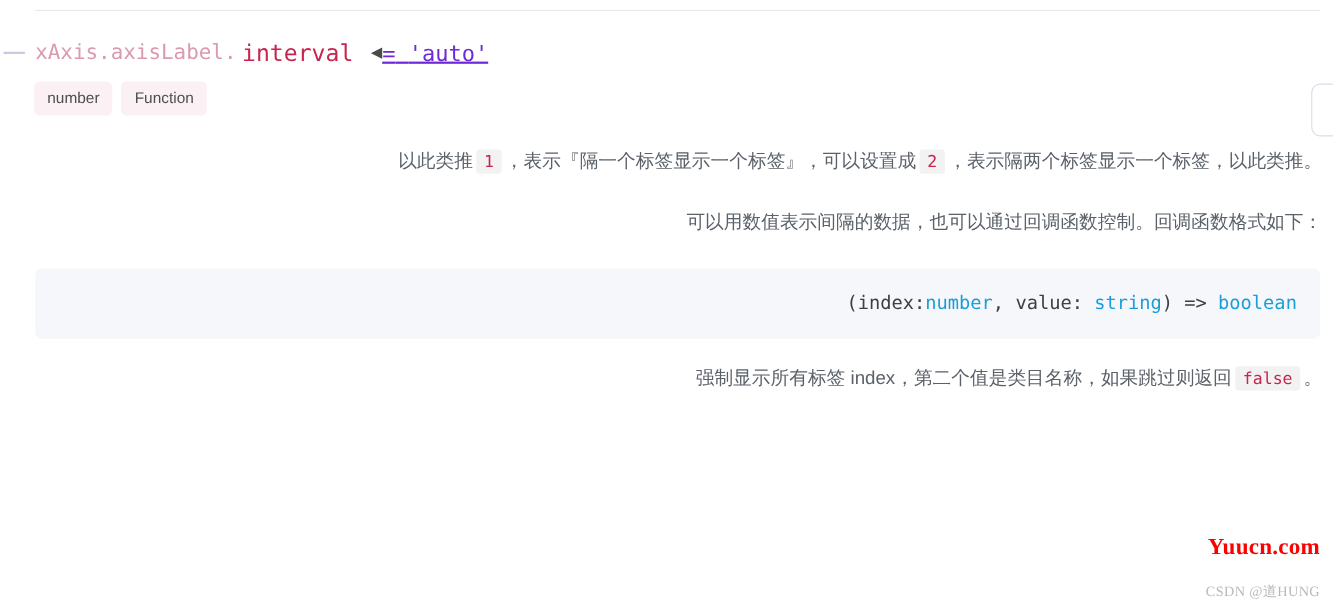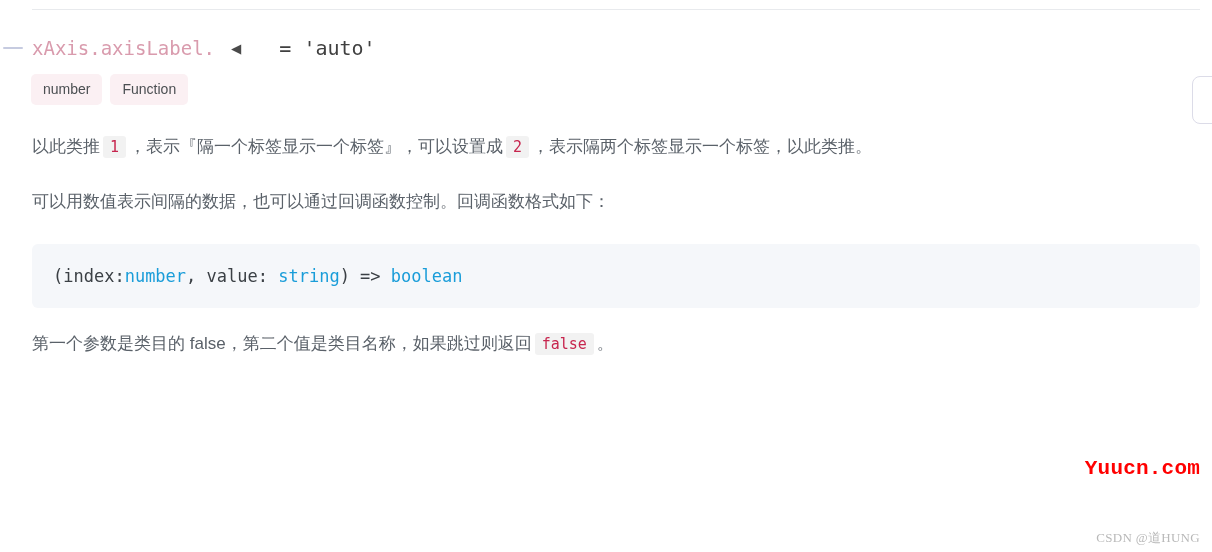--- a/index.html
+++ b/index.html
@@ -12,20 +12,21 @@
     background: #ffffff;
     font-family: "Liberation Sans", "DejaVu Sans", sans-serif;
     overflow: hidden;
     position: relative;
   }
 
   .page {
     position: relative;
     width: 1212px;
     height: 552px;
+    text-align: right;
   }
 
   
   .top-divider {
     position: absolute;
     left: 32px;
     top: 9px;
     width: 1168px;
     height: 1px;
     background: #e8eaed;
@@ -64,23 +65,23 @@
     font-size: 21px;
     padding-left: 5px;
   }
   .opt-arrow {
     color: #4a4a4a;
     font-size: 17px;
     margin-left: 16px;
     line-height: 1;
   }
   .opt-default {
-    color: #404040;
+    color: #6d28d9;
     font-size: 20px;
-    margin-left: 38px;
+    text-decoration: underline;
   }
 
   
   .type-tags {
     position: absolute;
     left: 31px;
     top: 74px;
     display: flex;
     gap: 8px;
   }
@@ -153,23 +154,23 @@
     border: 1px solid #dcdce8;
     border-radius: 8px;
     background: #ffffff;
     box-sizing: border-box;
   }
 
   
   .wm-site {
     position: absolute;
     right: 12px;
-    top: 457px;
+    top: 485px;
     color: #ff0000;
-    font-family: Liberation Mono, monospace;
+    font-family: Liberation Serif, serif;
     font-size: 21px;
     font-weight: 700;
     letter-spacing: 0.2px;
   }
   .wm-csdn {
     position: absolute;
     right: 12px;
     top: 529px;
     color: #b9b9b9;
     font-size: 13px;
@@ -181,20 +182,21 @@
 <body>
 
 <div class="page">
 
   <div class="top-divider"></div>
 
   <div class="collapse-dash"></div>
 
   <div class="option-heading">
     <span class="opt-path">xAxis.axisLabel.</span>
+      <span class="opt-name">interval</span>
     <span class="opt-arrow">◀</span>
     <span class="opt-default"><span>=</span>&nbsp;<span>'auto'</span></span>
   </div>
 
   <div class="type-tags">
     <span class="tag">number</span>
     <span class="tag">Function</span>
   </div>
 
   <div class="doc-body">
@@ -203,21 +205,21 @@
 
 
     <p class="para"><span>以此类推</span><code class="inline">1</code><span>，表示『隔一个标签显示一个标签』，可以设置成</span><code class="inline">2</code><span>，表示隔两个标签显示一个标签，以此类推。</span></p>
 
     <p class="para">可以用数值表示间隔的数据，也可以通过回调函数控制。回调函数格式如下：</p>
 
     <div class="code-block">
       <pre><span class="tok-plain">(index:</span><span class="tok-type">number</span><span class="tok-plain">, value: </span><span class="tok-type">string</span><span class="tok-plain">) =&gt; </span><span class="tok-type">boolean</span></pre>
     </div>
 
-    <p class="para"><span>第一个参数是类目的 false，第二个值是类目名称，如果跳过则返回</span><code class="inline">false</code><span>。</span></p>
+    <p class="para"><span>强制显示所有标签 index，第二个值是类目名称，如果跳过则返回</span><code class="inline">false</code><span>。</span></p>
 
   </div>
 
   <div class="edge-panel"></div>
 
   <div class="wm-site">Yuucn.com</div>
   <div class="wm-csdn">CSDN @道HUNG</div>
 
 </div>
 

